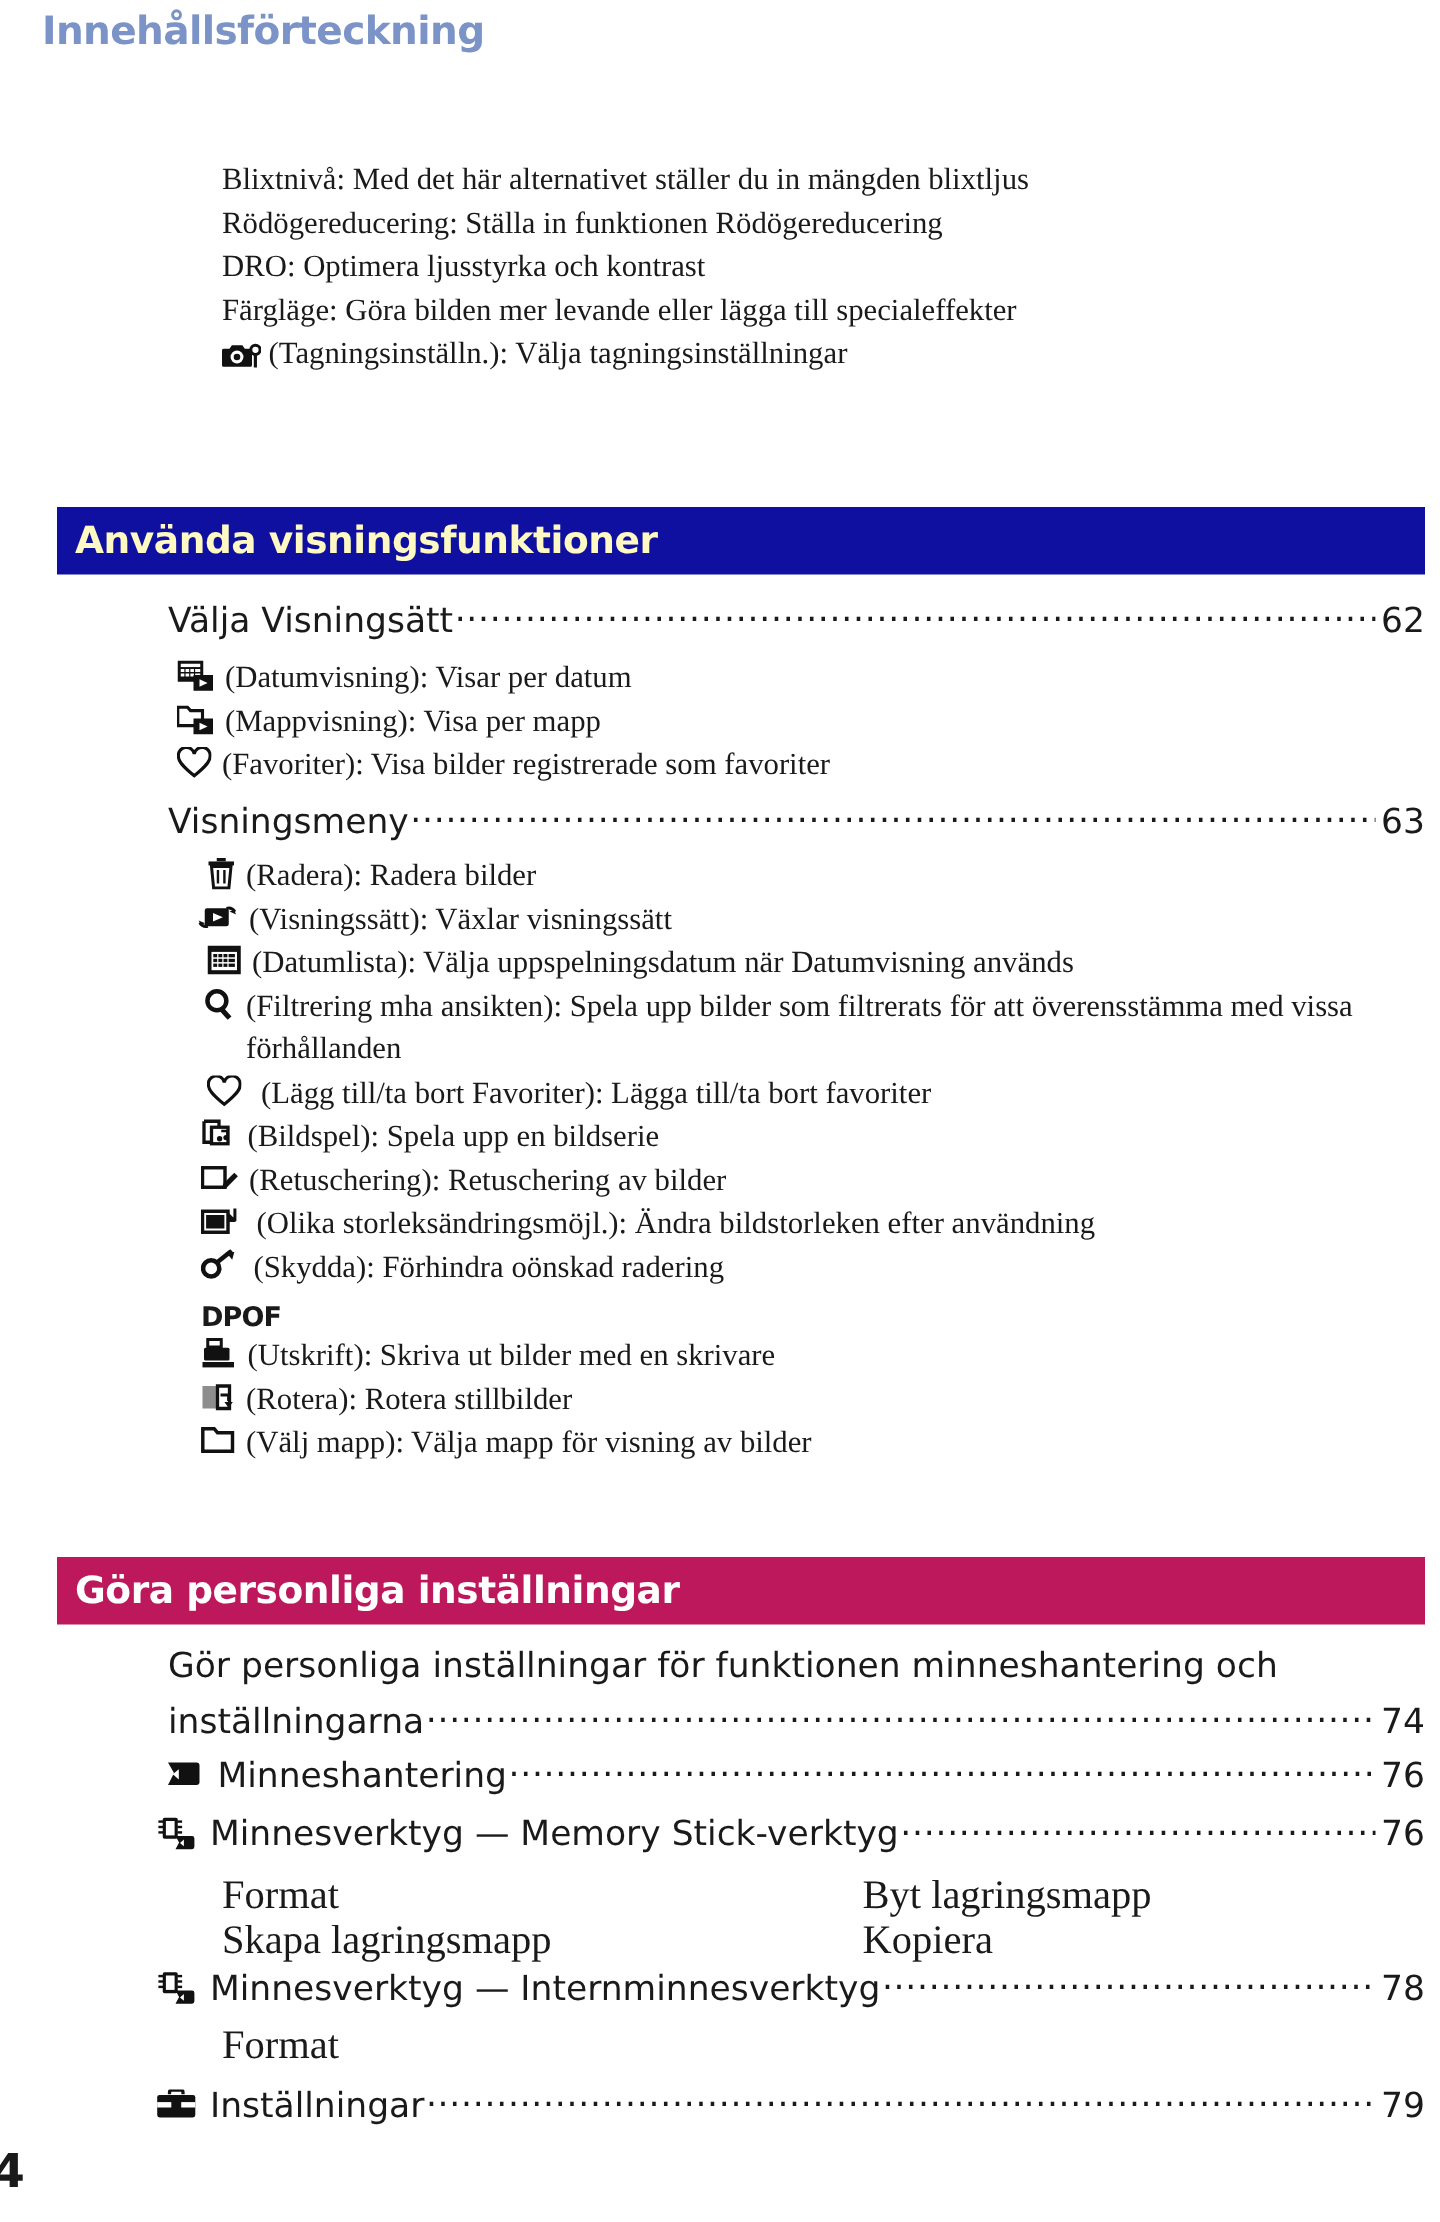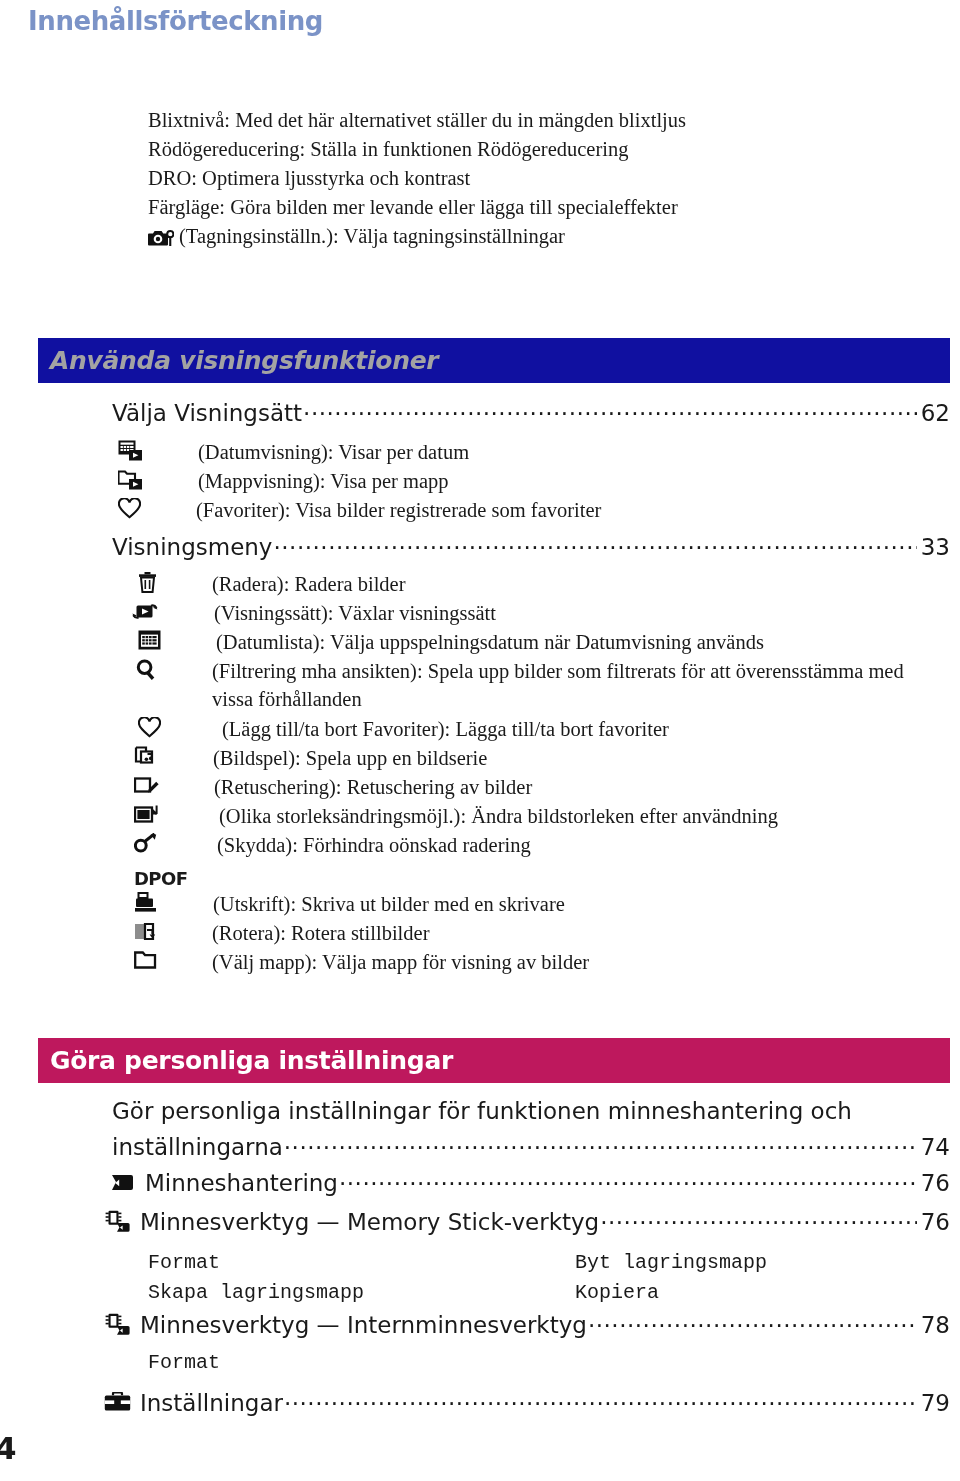--- a/index.html
+++ b/index.html
@@ -120,35 +120,34 @@
   }
 
   
   .sub-item {
     position: absolute;
     display: flex;
     align-items: flex-start;
     font-size: 20.5px;
     line-height: 28px;
     font-family: "Liberation Serif", "DejaVu Serif", serif;
-    gap: 48px;
   }
   .sub-item .sub-icon {
     flex: 0 0 auto;
     margin-right: 7px;
     margin-top: 2px;
   }
   .sub-item .sub-text { flex: 1 1 auto; }
 
   
   .subcol {
     position: absolute;
-    font-size: 20px;
+    font-size: 27px;
     line-height: 30px;
-    font-family: Liberation Mono, monospace;
+    font-family: Liberation Serif, serif;
   }
 
   
   .folio {
     position: absolute;
     left: -5px;
     top: 1430px;
     font-family: "DejaVu Sans", "Liberation Sans", sans-serif;
     font-weight: bold;
     font-size: 31px;
@@ -184,21 +183,21 @@
           <circle cx="10" cy="11" r="4.3" fill="#fff"></circle>
           <circle cx="10" cy="11" r="2.2" fill="#111"></circle>
           <circle cx="22.3" cy="6.2" r="3.1" fill="none" stroke="#111" stroke-width="2"></circle>
           <rect x="21.2" y="8.6" width="2.1" height="9.4" fill="#111"></rect>
         </svg>
       </span><span>(Tagningsinställn.): Välja tagningsinställningar</span>
     </div>
   </div>
 
   <div class="section-bar" id="bar-playback" style="background: rgb(16, 16, 160);">
-    <span style="color: #a3a3a3; font-style: italic;">Använda visningsfunktioner</span>
+    <span style="color: #fef9c3;">Använda visningsfunktioner</span>
   </div>
 
   <div class="toc-entry" style="left:112px; top:398px; width:838px;">
     <span class="toc-label">Välja Visningsätt</span>
     <span class="leader"></span>
     <span class="pageno">62</span>
   </div>
 
   <div class="sub-item" style="left:118px; top:438px; width:800px;">
     <span class="sub-icon">
@@ -238,21 +237,21 @@
       <svg width="23" height="21" viewBox="0 0 23 21">
         <path d="M11.5 19.2 C 4 13 1 9.8 1 6.6 A5.1 5.1 0 0 1 11.5 4.6 A5.1 5.1 0 0 1 22 6.6 C 22 9.8 19 13 11.5 19.2 z" fill="none" stroke="#111" stroke-width="2.1"></path>
       </svg>
     </span>
     <span class="sub-text">(Favoriter): Visa bilder registrerade som favoriter</span>
   </div>
 
   <div class="toc-entry" style="left:112px; top:532px; width:838px;">
     <span class="toc-label">Visningsmeny</span>
     <span class="leader"></span>
-    <span class="pageno">33</span>
+    <span class="pageno">63</span>
   </div>
 
   <div class="sub-item" style="left:138px; top:570px; width:790px;">
     <span class="sub-icon">
       <svg width="19" height="21" viewBox="0 0 19 21">
         <rect x="1" y="2.3" width="17" height="2.6" fill="#111"></rect>
         <rect x="6.5" y="0" width="6" height="2.2" fill="#111"></rect>
         <path d="M3 5.6 h13 l-1.4 14.4 h-10.2 z" fill="none" stroke="#111" stroke-width="2"></path>
         <rect x="6.5" y="8" width="1.6" height="9" fill="#111"></rect>
         <rect x="10.8" y="8" width="1.6" height="9" fill="#111"></rect>

